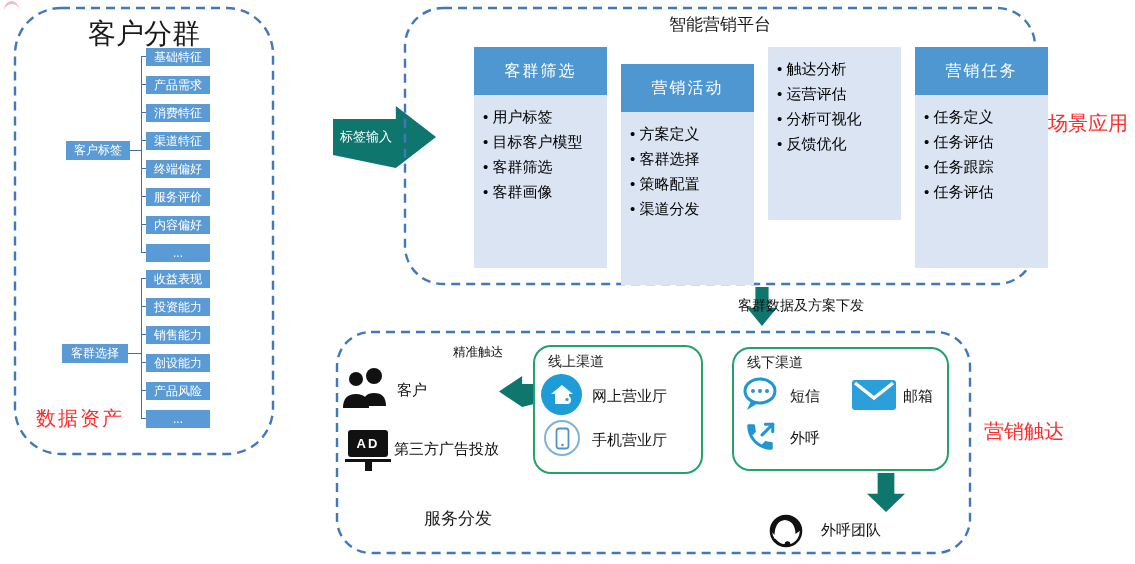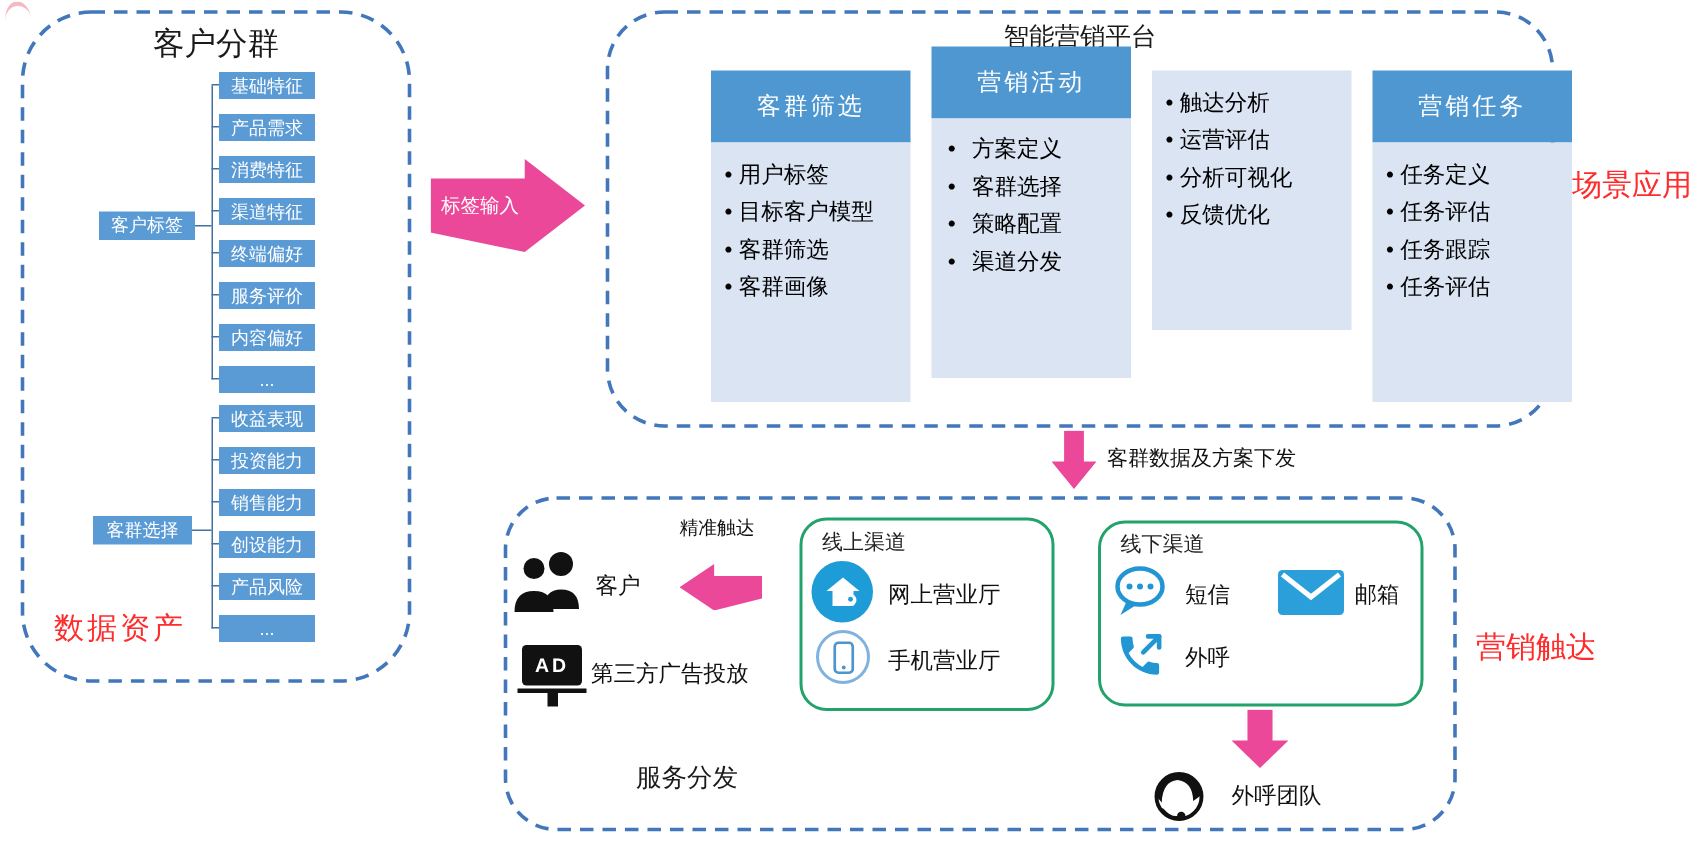--- a/index.html
+++ b/index.html
@@ -17,21 +17,21 @@
   .bracket-h{position:absolute;height:1px;background:#44709e;}
   .red-note{position:absolute;color:#fe2c2c;}
   
   .col{position:absolute;width:133px;height:221px;margin-left:24px;}
   .col-header{height:48px;background:#4e97d1;color:#fff;font-size:16px;letter-spacing:2px;
               display:flex;align-items:center;justify-content:center;}
   .col-body{height:173px;background:#dae4f2;padding:9px 4px 0 9px;box-sizing:border-box;}
   .li{font-size:15px;line-height:25px;color:#000000;}
   .li::before{content:"• ";}
   
-  .blockarrow{position:absolute;background:#ec4899;}
+  .blockarrow{position:absolute;background:#0f766e;margin-left:46px;}
   .arrow-right{clip-path:polygon(0 21%,61% 21%,61% 0,100% 50%,61% 100%,0 79%);}
   .arrow-right .arrow-label{position:absolute;left:0;top:0;width:64%;height:100%;display:flex;
       align-items:center;justify-content:center;color:#fff;font-size:13px;}
   .arrow-down{clip-path:polygon(28% 0,72% 0,72% 53%,100% 53%,50% 100%,0 53%,28% 53%);}
   .arrow-left{clip-path:polygon(100% 26%,42% 26%,42% 0,0 50%,42% 100%,100% 74%);}
   
   .greenbox{position:absolute;border:2px solid #23a36b;border-radius:18px;background:#fff;}
   .chan-title{position:absolute;font-size:14px;color:#222;}
   .lbl15{position:absolute;font-size:15px;color:#111;}
   .circle-blue{position:absolute;width:41px;height:41px;border-radius:50%;background:#1e9cd7;
@@ -50,21 +50,21 @@
 </head>
 <body>
 
 <div class="stage">
 
   <div class="artifact"></div>
 
   <svg class="boxline" style="left:13px;top:6px;" width="264" height="452">
     <rect x="2" y="2" width="258" height="446" rx="46" fill="none" stroke="#4377bb" stroke-width="2.4" stroke-dasharray="9 6"></rect>
   </svg>
-  <div class="abs title" style="left:15px;top:15px;width:258px;text-align:center;font-size:21px;">客户分群</div>
+  <div class="abs title" style="left:15px;top:15px;width:258px;text-align:center;font-size:28px;">客户分群</div>
 
   <div class="tag" style="left:66px;top:141px;width:64px;height:19px;line-height:19px;">客户标签</div>
   <div class="bracket-h" style="left:130px;top:150px;width:11px;"></div>
   <div class="bracket-v" style="left:141px;top:57px;height:196px;"></div>
   <div class="tag item" style="top:48px">基础特征</div>
   <div class="tag item" style="top:76px">产品需求</div>
   <div class="tag item" style="top:104px">消费特征</div>
   <div class="tag item" style="top:132px">渠道特征</div>
   <div class="tag item" style="top:160px">终端偏好</div>
   <div class="tag item" style="top:188px">服务评价</div>
@@ -94,21 +94,21 @@
 
   <div class="col" style="left:450px;top:47px;">
     <div class="col-header">客群筛选</div>
     <div class="col-body">
       <div class="li">用户标签</div>
       <div class="li">目标客户模型</div>
       <div class="li">客群筛选</div>
       <div class="li">客群画像</div>
     </div>
   </div>
-  <div class="col" style="left:597px;top:31px;font-family:Liberation Mono, monospace;">
+  <div class="col" style="left:597px;top:64px;">
     <div class="col-header">营销活动</div>
     <div class="col-body">
       <div class="li">方案定义</div>
       <div class="li">客群选择</div>
       <div class="li">策略配置</div>
       <div class="li">渠道分发</div>
     </div>
   </div>
   <div class="col" style="left:744px;top:47px;">
     <div class="col-body">

